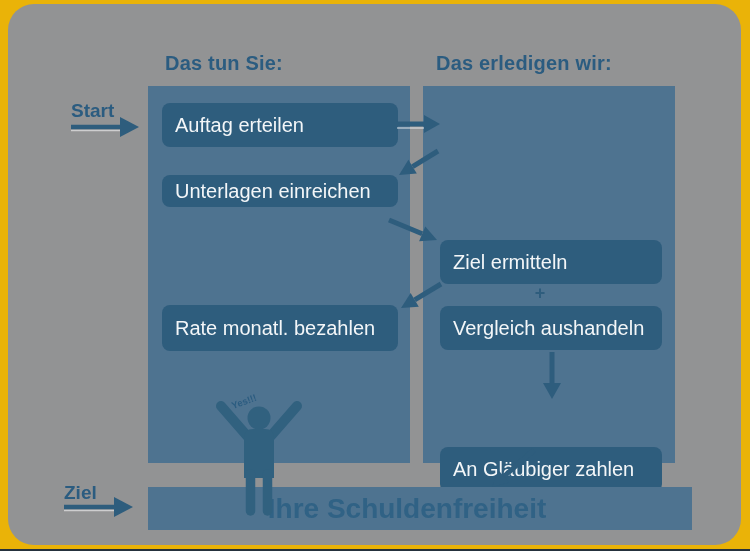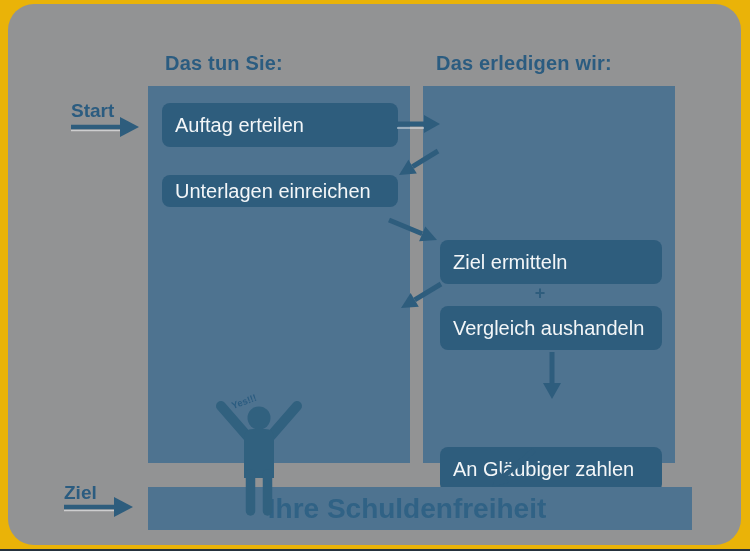--- a/index.html
+++ b/index.html
@@ -60,20 +60,21 @@
   <div class="panel panel-right"></div>
 
   <div class="colhead colhead-left">Das tun Sie:</div>
   <div class="colhead colhead-right">Das erledigen wir:</div>
 
   <div class="sidelabel label-start">Start</div>
   <div class="sidelabel label-ziel">Ziel</div>
 
   <div class="box box-l1">Auftag erteilen</div>
   <div class="box box-l2">Unterlagen einreichen</div>
+  <div class="box box-l3">Rate monatl. bezahlen</div>
 
   <div class="box box-r2">Ziel ermitteln</div>
   <div class="plus">+</div>
   <div class="box box-r3">Vergleich aushandeln</div>
   <div class="box box-r4">An Gläubiger zahlen</div>
 
   <div class="goalbar">
     <span class="goalbar-text">Ihre Schuldenfreiheit</span>
   </div>
 

